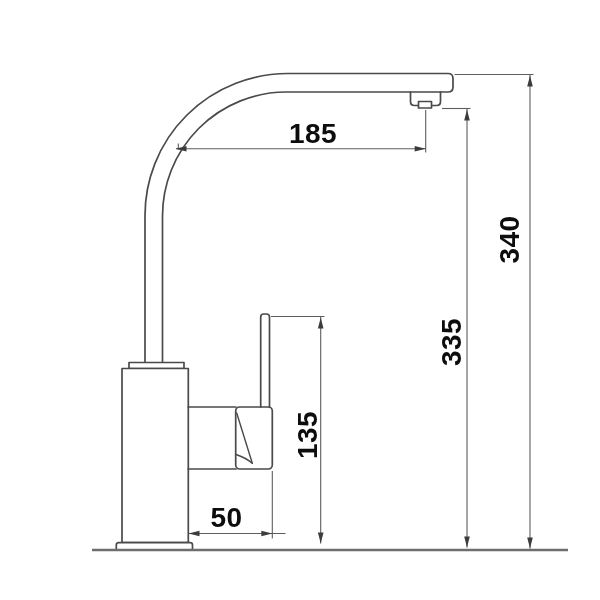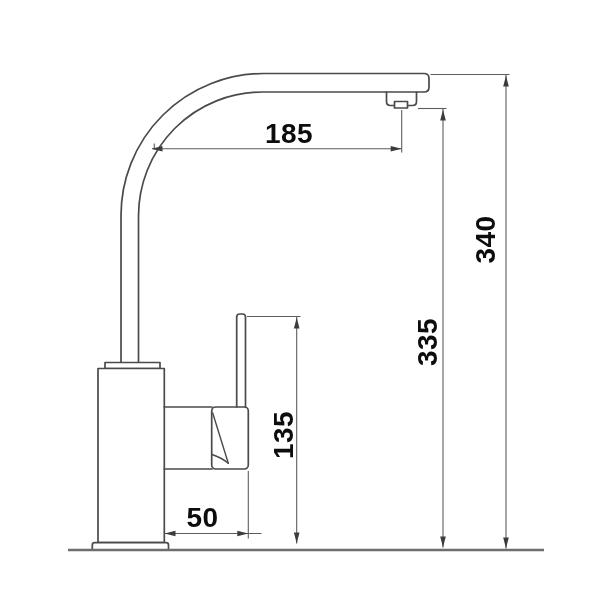--- a/index.html
+++ b/index.html
@@ -2,21 +2,21 @@
 <html><head>
 <meta charset="utf-8">
 <style>
   html,body{margin:0;padding:0;}
   body{
     width:600px;height:600px;
     background:#ffffff;
     font-family:"Liberation Sans",sans-serif;
     overflow:hidden;
   }
-  #stage{width:572px;height:600px;position:relative;}
+  #stage{width:572px;height:600px;position:relative;margin-left:24px;}
   svg{display:block;}
   .dim-text{
     font-family:"Liberation Sans","DejaVu Sans",sans-serif;
     font-weight:bold;
     font-size:28px;
     letter-spacing:0.5px;
   }
 </style>
 </head>
 <body>

